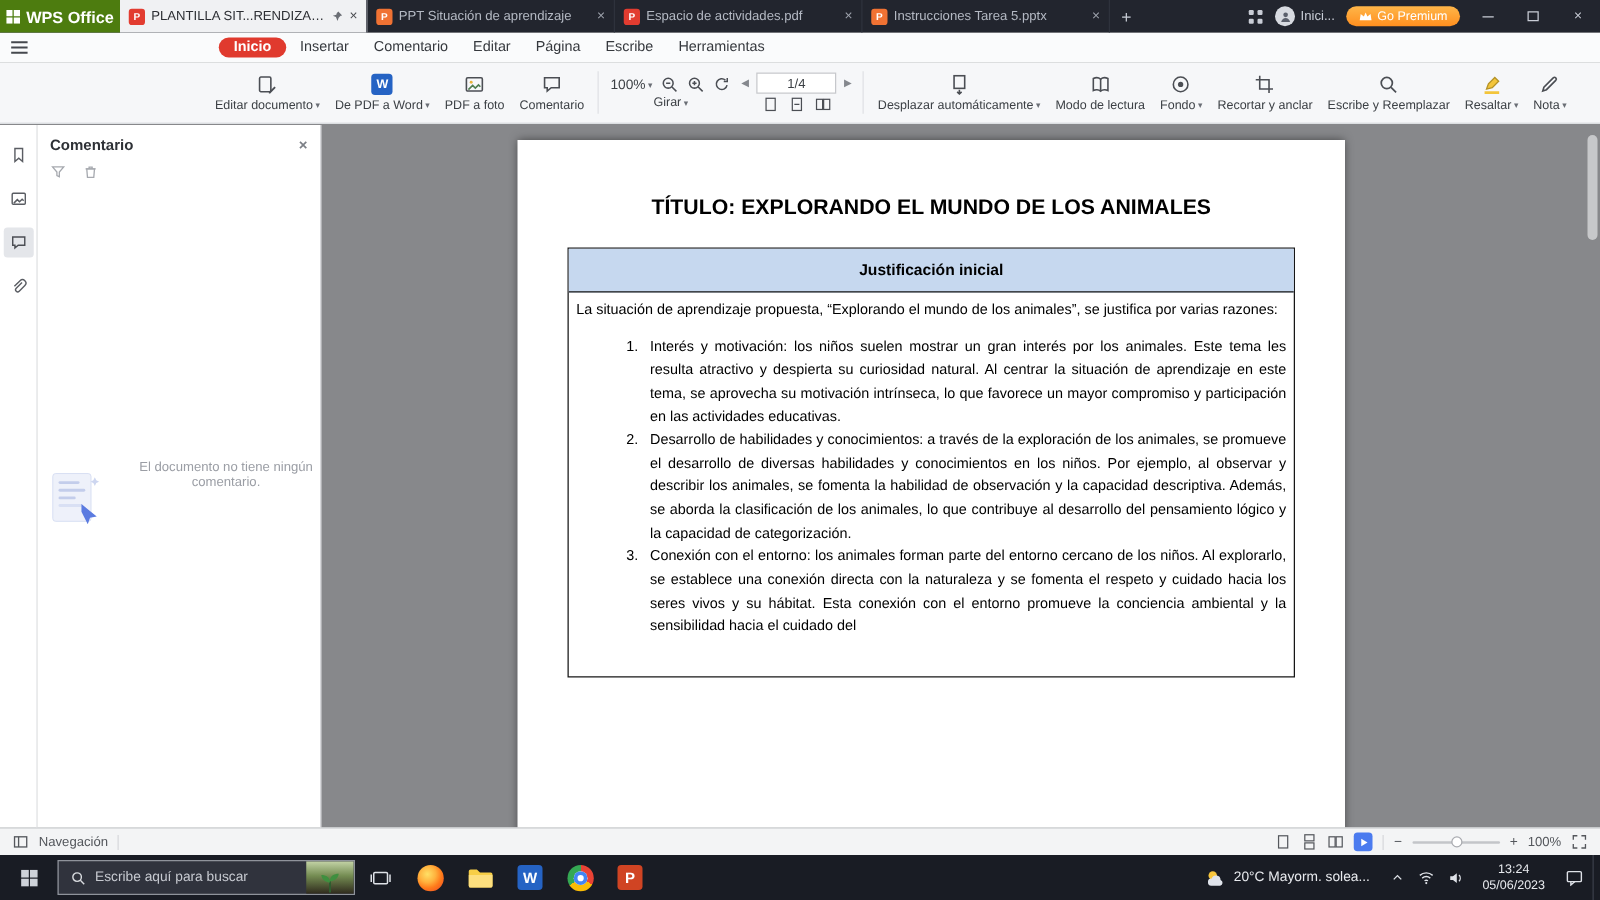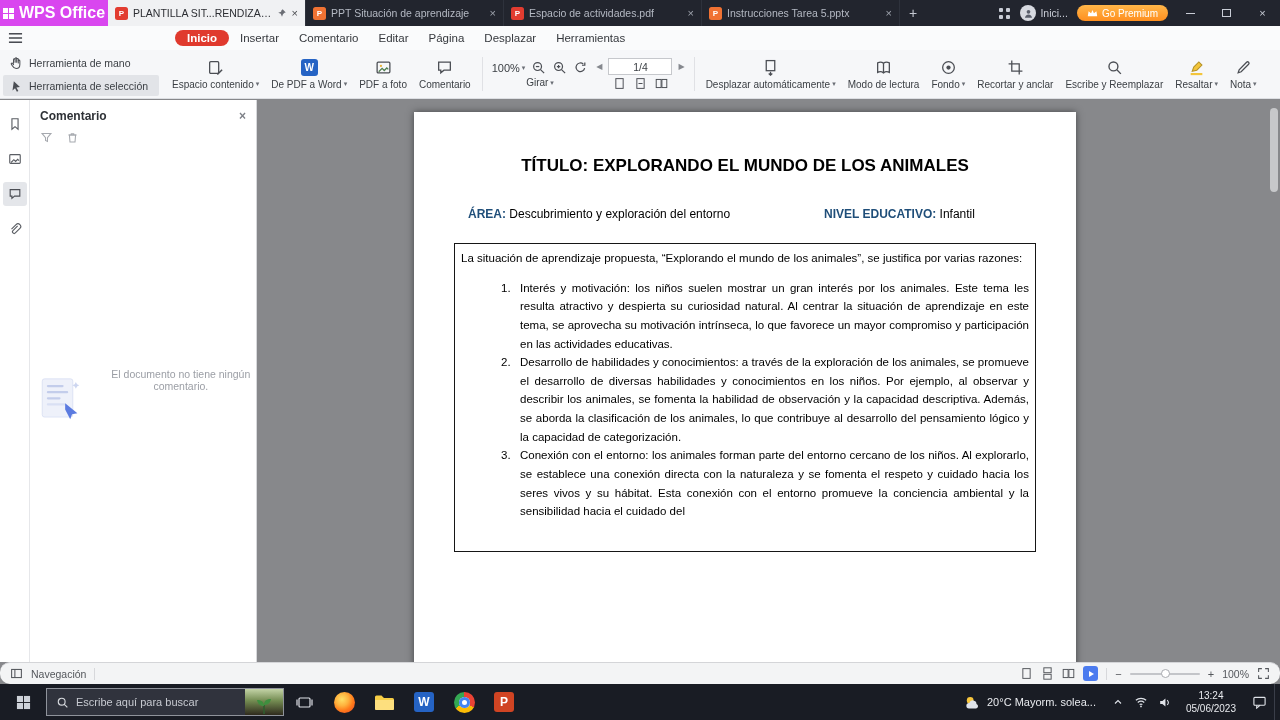--- a/index.html
+++ b/index.html
@@ -2,21 +2,21 @@
 <html><head>
 <meta charset="utf-8">
 <style>
   * { box-sizing: border-box; margin: 0; padding: 0; }
   html,body { width:1280px; height:720px; }
   body { font-family:"Liberation Sans", sans-serif; }
   .app { position:relative; width:1280px; height:720px; overflow:hidden; background:#87888b; }
 
   
   .titlebar { position:absolute; top:0; left:0; right:0; height:26px; background:#22252e; display:flex; align-items:stretch; z-index:40; }
-  .wps-logo { width:108px; background:#d946ef; color:#fff; font-size:16px; font-weight:bold; display:flex; align-items:center; justify-content:center; gap:5px; flex:none; }
+  .wps-logo { width:96px; background:#4d7c0f; color:#fff; font-size:13px; font-weight:bold; display:flex; align-items:center; justify-content:center; gap:5px; flex:none; }
   .tabs { display:flex; flex:none; }
   .tab { width:198px; display:flex; align-items:center; gap:5px; padding:0 7px; font-size:10.5px; color:#b4b9c3; border-right:1px solid #2e323c; }
   .tab.active { background:#f0f1f3; color:#2c2e33; }
   .tlabel { flex:1; min-width:0; white-space:nowrap; overflow:hidden; text-overflow:ellipsis; }
   .tclose { font-size:11px; opacity:.85; }
   .fileic { width:13px; height:13px; border-radius:2.5px; flex:none; display:flex; align-items:center; justify-content:center; color:#fff; font-size:8px; font-weight:bold; }
   .fileic.pdf { background:#e23c30; }
   .fileic.ppt { background:#f07233; }
   .newtab { width:26px; display:flex; align-items:center; justify-content:center; color:#c5c9d2; font-size:14px; }
   .tb-spacer { flex:1; }
@@ -78,21 +78,21 @@
   .doc-table { width:582px; margin:22px auto 0; border:1.5px solid #161616; }
   .th { background:#c6d8ef; border-bottom:1.5px solid #161616; text-align:center; font-weight:bold; font-size:12.5px; color:#000; padding:10px 0; }
   .td { padding:5px 6px 30px; font-size:11.5px; line-height:1.62; color:#000; }
   .intro { text-align:justify; }
   .dlist { margin-top:11px; }
   .dli { display:flex; margin-left:40px; }
   .dnum { width:19px; flex:none; }
   .dtxt { flex:1; text-align:justify; }
 
   
-  .statusbar { position:absolute; left:0; right:0; bottom:36px; height:22px; background:#f3f4f5; border-top:1px solid #d4d5d8; display:flex; align-items:center; padding:0 10px; font-size:10.5px; color:#54575c; gap:8px; z-index:30;border-radius:10px; }
+  .statusbar { position:absolute; left:0; right:0; bottom:36px; height:22px; background:#f3f4f5; border-top:1px solid #d4d5d8; display:flex; align-items:center; padding:0 10px; font-size:10.5px; color:#54575c; gap:8px; z-index:30; }
   .sb-spacer { flex:1; }
   .sbdiv { width:1px; height:12px; background:#d7d8db; }
   .playbtn { width:15px; height:15px; border-radius:3px; background:#4b7bef; display:flex; align-items:center; justify-content:center; }
   .playtri { width:0; height:0; border-left:5px solid #fff; border-top:3.5px solid transparent; border-bottom:3.5px solid transparent; margin-left:1px; }
   .slider { width:70px; height:2px; background:#c3c5c9; position:relative; border-radius:1px; }
   .sthumb { position:absolute; left:31px; top:-3.5px; width:9px; height:9px; border-radius:50%; background:#fff; border:1px solid #a9abb0; }
   .zglyph { font-size:11px; color:#54575c; }
 
   
   .taskbar { position:absolute; left:0; right:0; bottom:0; height:36px; background:#191c24; display:flex; align-items:stretch; z-index:50;justify-content:center; }
@@ -203,33 +203,33 @@
           <path d="M1 6h14"></path>
           <path d="M1 10.5h14"></path>
         </g>
       </svg>
     <div class="menu-items">
       <span class="mitem pill">Inicio</span>
       <span class="mitem">Insertar</span>
       <span class="mitem">Comentario</span>
       <span class="mitem">Editar</span>
       <span class="mitem">Página</span>
-      <span class="mitem">Desplazar</span>
+      <span class="mitem">Escribe</span>
       <span class="mitem">Herramientas</span>
     </div>
   </div>
 
   <div class="toolbar">
     <div class="tbtn">
       <svg width="17" height="17" viewBox="0 0 16 16" fill="none" stroke="#4b4e54" stroke-width="1.2">
           <rect x="2.5" y="2.5" width="8.5" height="11" rx="1"></rect>
           <path d="M9.5 13.8l4.2-4.2 1 1-4.2 4.2h-1z" fill="#4b4e54" stroke="none"></path>
         </svg>
       <span class="lblrow">
-          <span>Espacio contenido</span>
+          <span>Editar documento</span>
           <span class="caret">▾</span>
         </span>
     </div>
     <div class="tbtn">
       <span class="wdoc-mini">W</span>
       <span class="lblrow">
           <span>De PDF a Word</span>
           <span class="caret">▾</span>
         </span>
     </div>
@@ -363,34 +363,20 @@
       <svg width="17" height="17" viewBox="0 0 16 16" fill="none" stroke="#4b4e54" stroke-width="1.2">
           <path d="M3 13l.9-2.9 7-7c.5-.5 1.4-.5 1.9 0s.5 1.4 0 1.9l-7 7L3 13z"></path>
         </svg>
       <span class="lblrow">
           <span>Nota</span>
           <span class="caret">▾</span>
         </span>
     </div>
   </div>
 
-  <div class="left-tools">
-    <div class="ltrow">
-      <svg width="14" height="14" viewBox="0 0 16 16" fill="none" stroke="#4b4e54" stroke-width="1.2" stroke-linecap="round" stroke-linejoin="round">
-          <path d="M5.2 8V4.2a.9.9 0 0 1 1.8 0V7M7 7V3a.9.9 0 0 1 1.8 0v4M8.8 7.2V3.8a.9.9 0 0 1 1.8 0V8M10.6 8V5.6a.9.9 0 0 1 1.8 0v4c0 2.8-1.6 4.6-4.2 4.6-2.2 0-3.3-1-4.4-3L2.7 9.5a.9.9 0 0 1 1.5-1l1 1.3"></path>
-        </svg>
-      <span>Herramienta de mano</span>
-    </div>
-    <div class="ltrow sel">
-      <svg width="14" height="14" viewBox="0 0 16 16">
-          <path d="M5.5 2.5l7 6.6-4 .6 2.2 4-1.7.8-2.1-4-2.9 2.6z" fill="#4b4e54"></path>
-        </svg>
-      <span>Herramienta de selección</span>
-    </div>
-  </div>
 
   <div class="workspace">
 
     <div class="icon-strip">
       <div class="stripbtn">
         <svg width="14" height="14" viewBox="0 0 16 16" fill="none" stroke="#5a5d63" stroke-width="1.3">
             <path d="M4.5 2h7v12l-3.5-3-3.5 3z"></path>
           </svg>
       </div>
       <div class="stripbtn">
@@ -436,33 +422,24 @@
           <path d="M60 8l1.5 3 3 1.5-3 1.5-1.5 3-1.5-3-3-1.5 3-1.5z" fill="#cdd6f0"></path>
         </svg>
         <div class="cp-msg">El documento no tiene ningún comentario.</div>
       </div>
     </div>
 
     <div class="viewport">
       <div class="page">
         <div class="p-title">TÍTULO: EXPLORANDO EL MUNDO DE LOS ANIMALES</div>
 
-        <div class="frow frow1">
-          <div class="fcell-l">
-            <span class="flabel">ÁREA:</span>
-            <span>Descubrimiento y exploración del entorno</span>
-          </div>
-          <div>
-            <span class="flabel">NIVEL EDUCATIVO:</span>
-            <span>Infantil</span>
-          </div>
-        </div>
 
 
         <div class="doc-table">
+          <div class="th">Justificación inicial</div>
           <div class="td">
             <div class="intro">La situación de aprendizaje propuesta, “Explorando el mundo de los animales”, se justifica por varias razones:</div>
             <div class="dlist">
               <div class="dli">
                 <span class="dnum">1.</span>
                 <span class="dtxt">Interés y motivación: los niños suelen mostrar un gran interés por los animales. Este tema les resulta atractivo y despierta su curiosidad natural. Al centrar la situación de aprendizaje en este tema, se aprovecha su motivación intrínseca, lo que favorece un mayor compromiso y participación en las actividades educativas.</span>
               </div>
               <div class="dli">
                 <span class="dnum">2.</span>
                 <span class="dtxt">Desarrollo de habilidades y conocimientos: a través de la exploración de los animales, se promueve el desarrollo de diversas habilidades y conocimientos en los niños. Por ejemplo, al observar y describir los animales, se fomenta la habilidad de observación y la capacidad descriptiva. Además, se aborda la clasificación de los animales, lo que contribuye al desarrollo del pensamiento lógico y la capacidad de categorización.</span>

